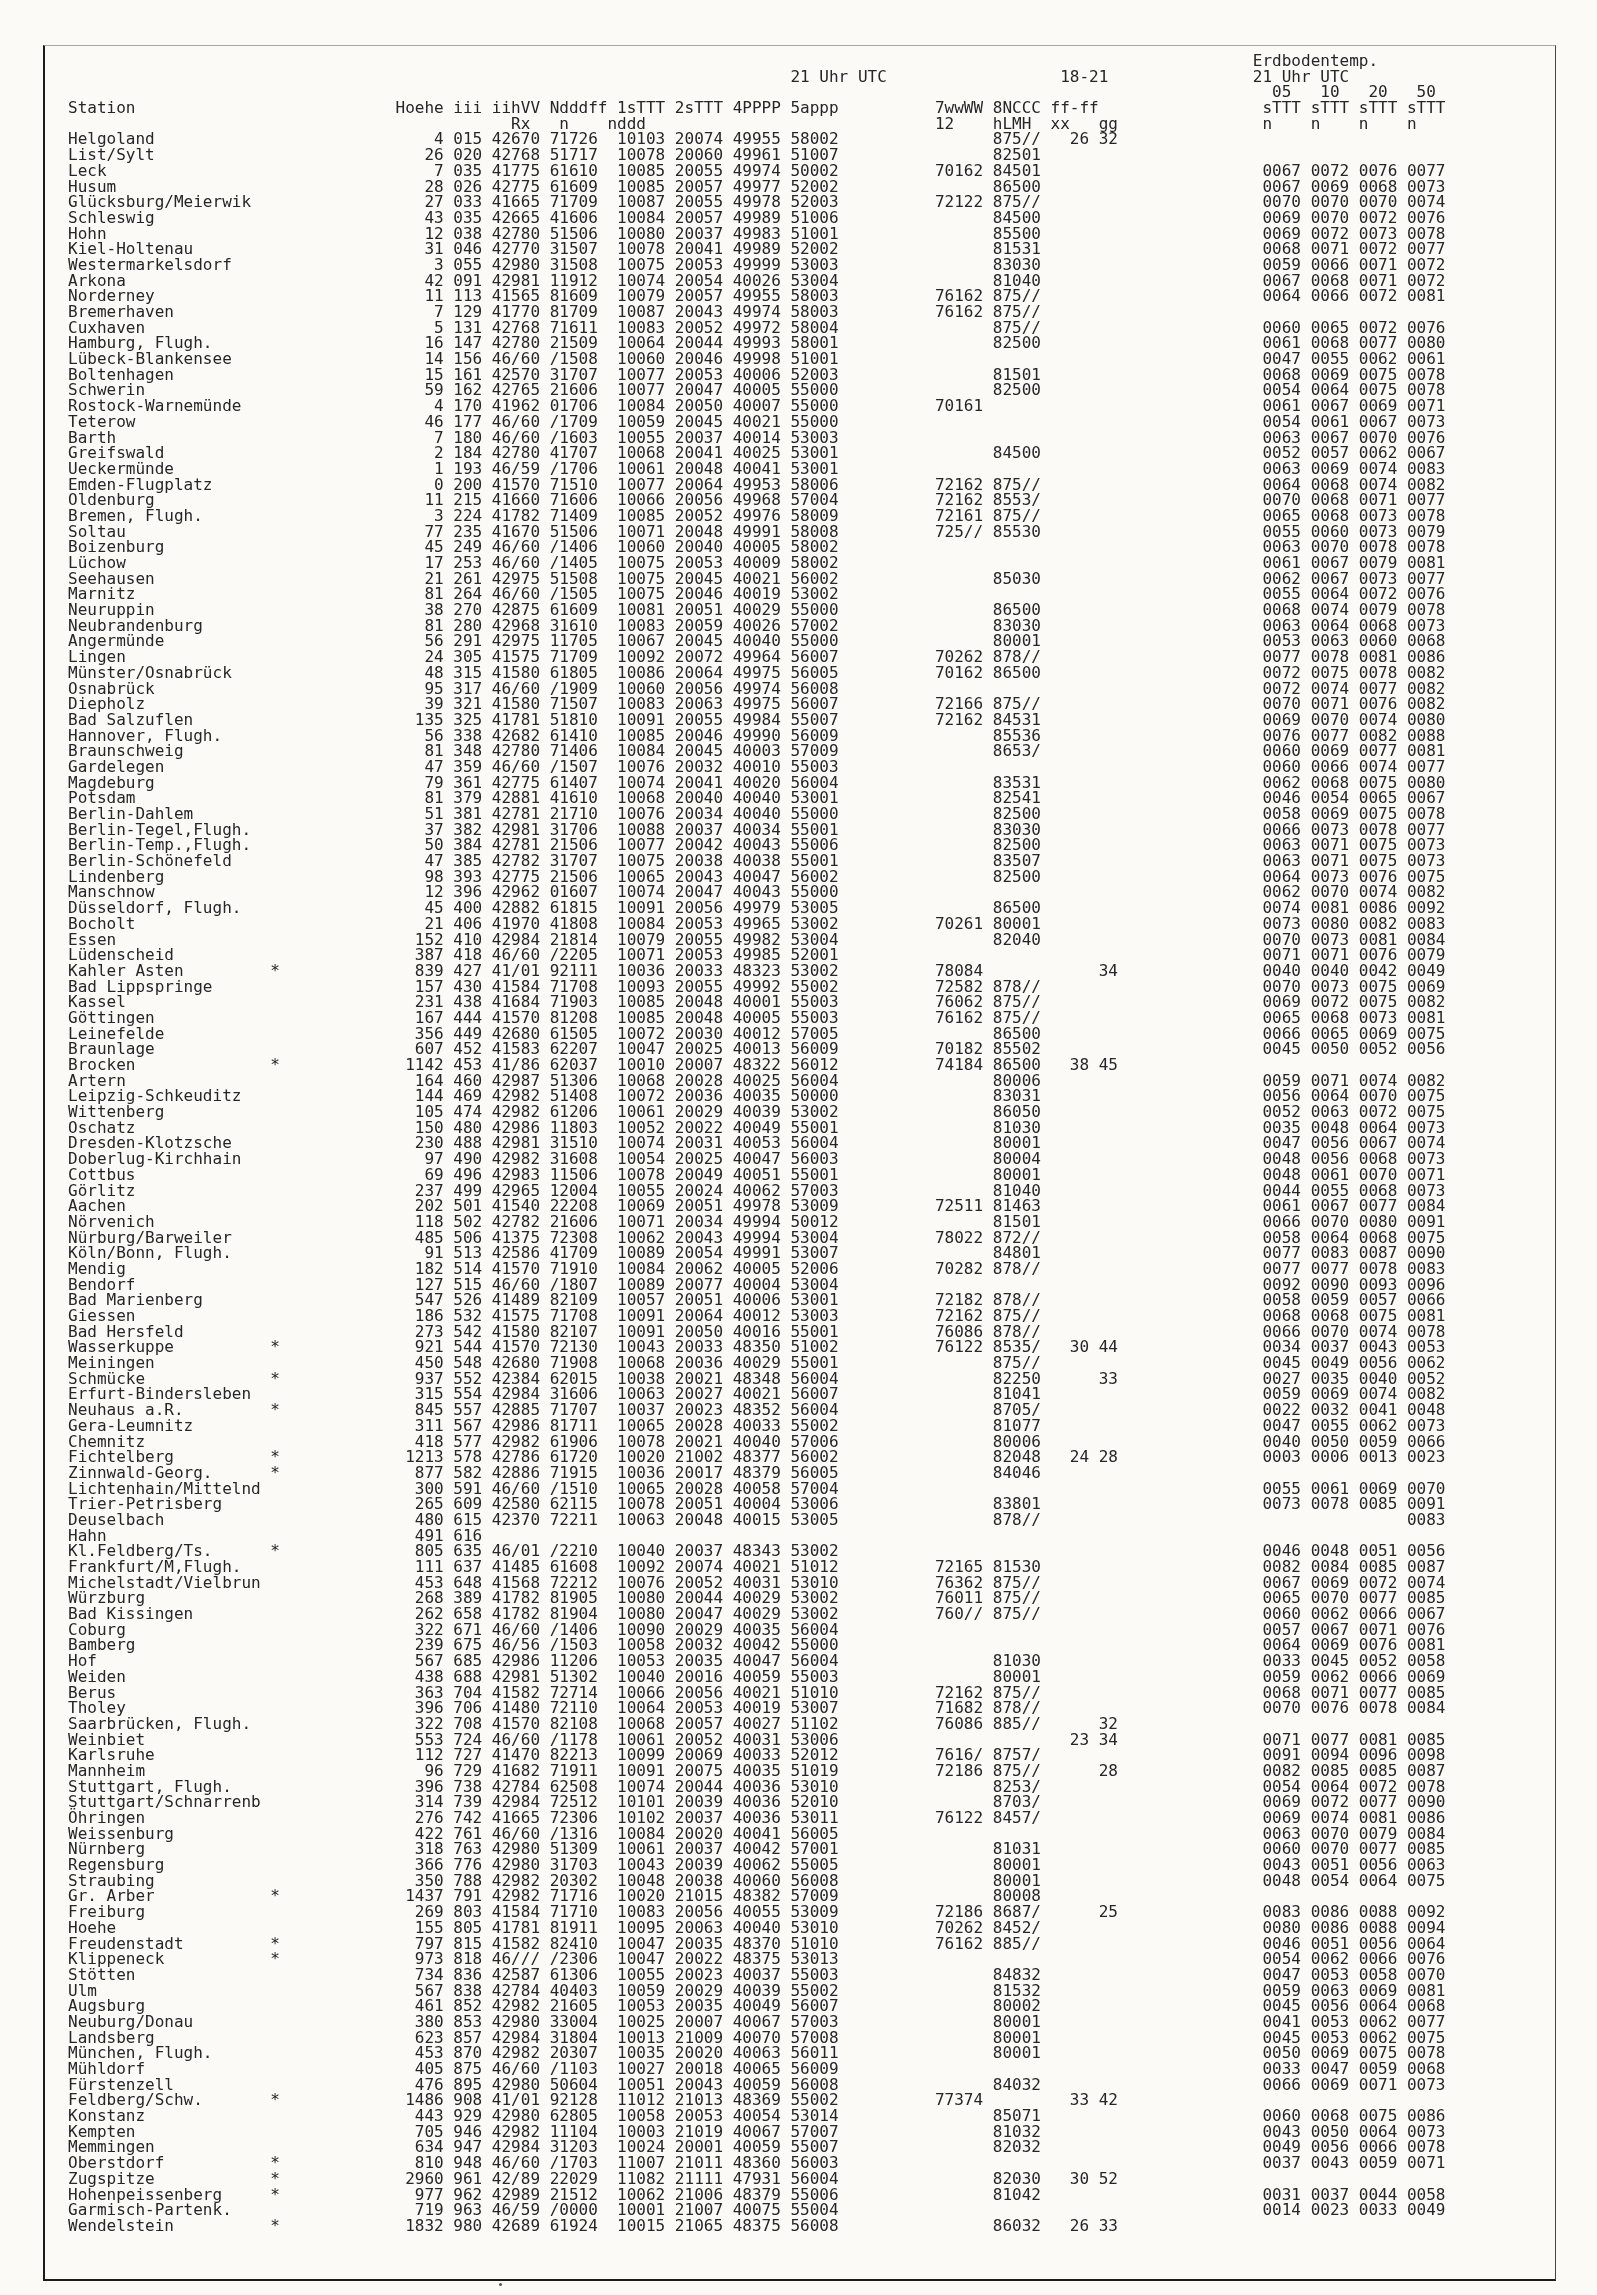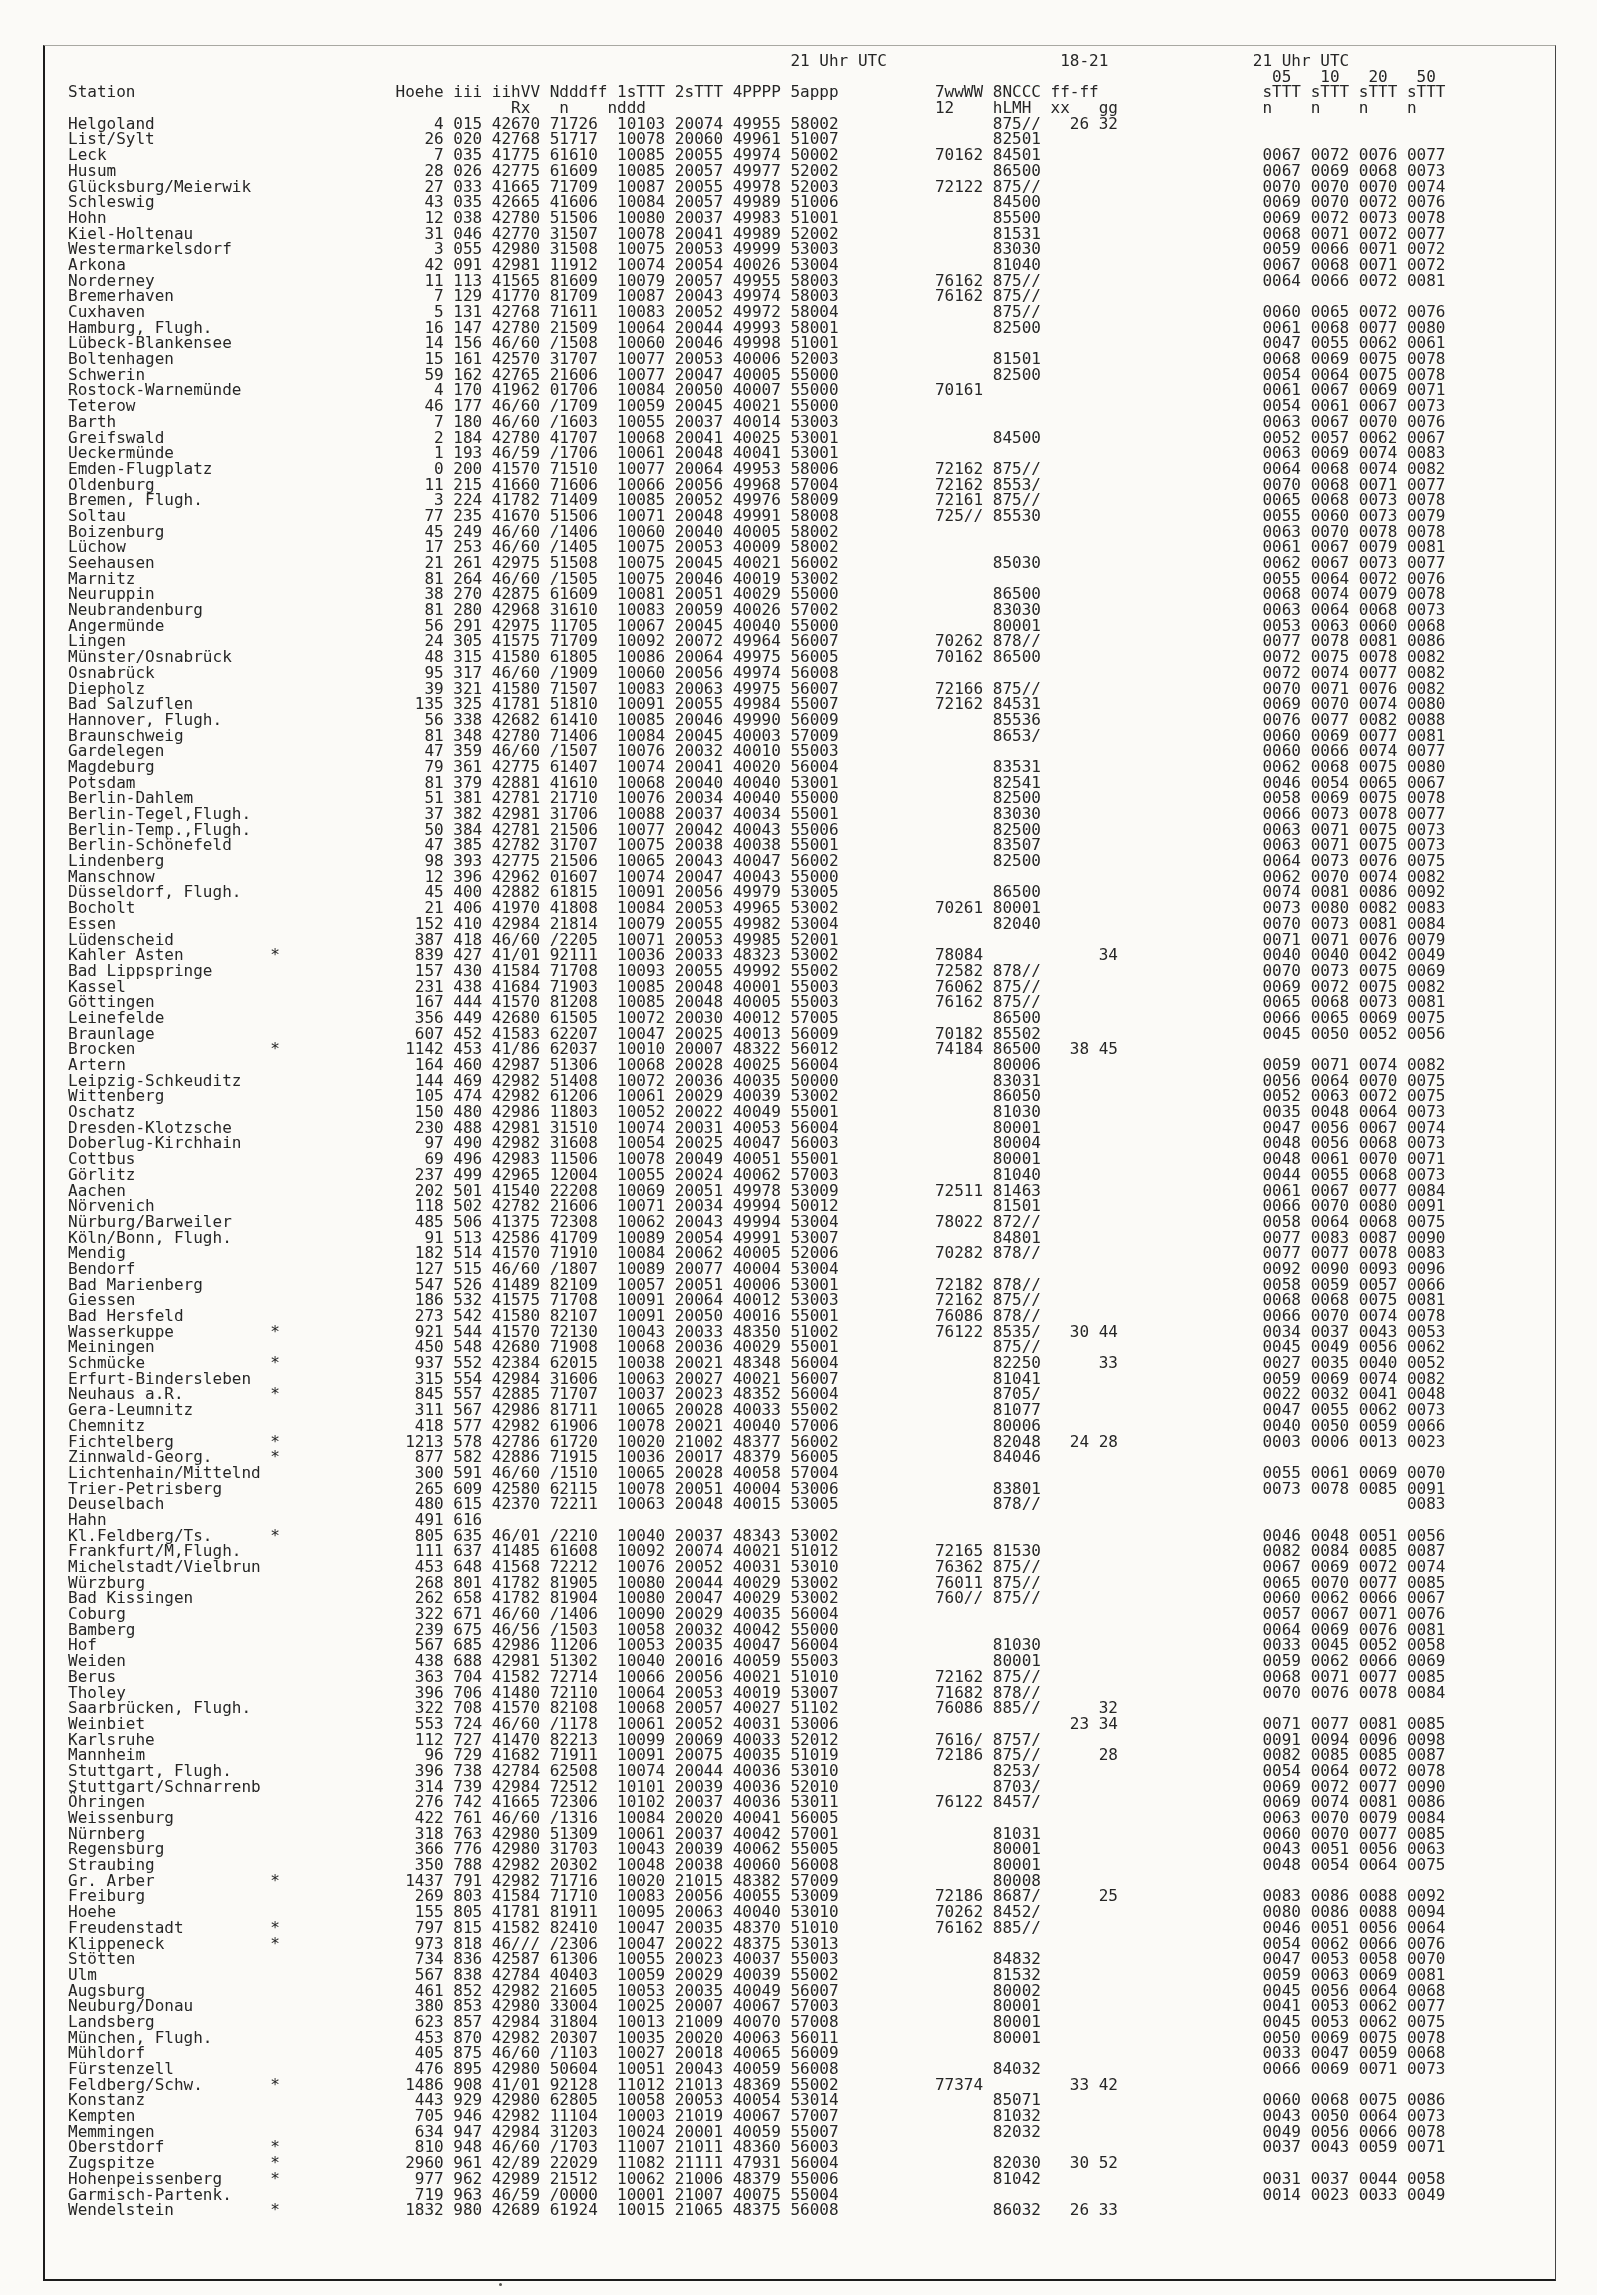--- a/index.html
+++ b/index.html
@@ -28,20 +28,23 @@
   .speck{position:absolute;width:3.2px;height:3.2px;background:#55544f;border-radius:50%;left:499px;top:2283px}
 </style>
 </head>
 <body>
 
 <div class="frame"></div>
 
 <div class="content">
 
 
+  <div class="line">
+    <span style="--c:123">Erdbodentemp.</span>
+  </div>
 
   <div class="line">
     <span style="--c:75">21 Uhr UTC</span>
     <span style="--c:103">18-21</span>
     <span style="--c:123">21 Uhr UTC</span>
   </div>
 
   <div class="line">
     <span style="--c:125">05</span>
     <span style="--c:130">10</span>
@@ -1560,21 +1563,21 @@
         <span style="--c: 90;">76362</span>
         <span style="--c: 96;">875//</span>
         <span style="--c: 124;">0067</span>
         <span style="--c: 129;">0069</span>
         <span style="--c: 134;">0072</span>
         <span style="--c: 139;">0074</span>
       </div>
       <div class="line">
         <span style="--c: 0;">Würzburg</span>
         <span style="--c: 34;">  268</span>
-        <span style="--c: 40;">801</span>
+        <span style="--c: 40;">389</span>
         <span style="--c: 44;">41782</span>
         <span style="--c: 50;">81905</span>
         <span style="--c: 57;">10080</span>
         <span style="--c: 63;">20044</span>
         <span style="--c: 69;">40029</span>
         <span style="--c: 75;">53002</span>
         <span style="--c: 90;">76011</span>
         <span style="--c: 96;">875//</span>
         <span style="--c: 124;">0065</span>
         <span style="--c: 129;">0070</span>

